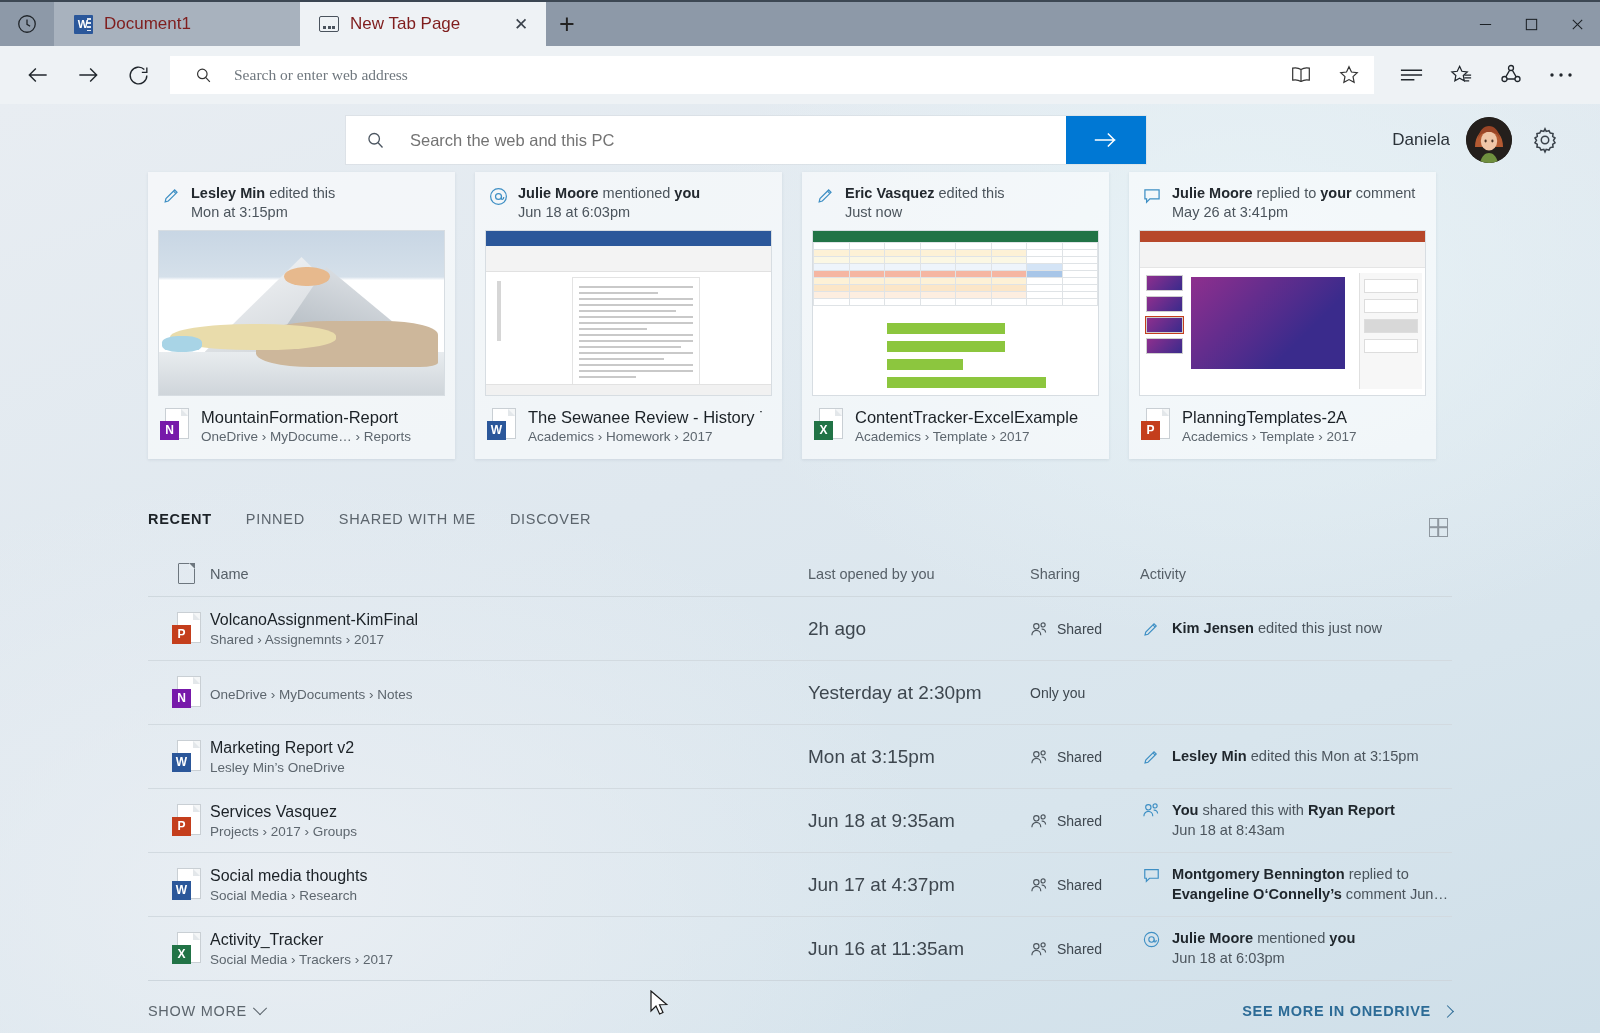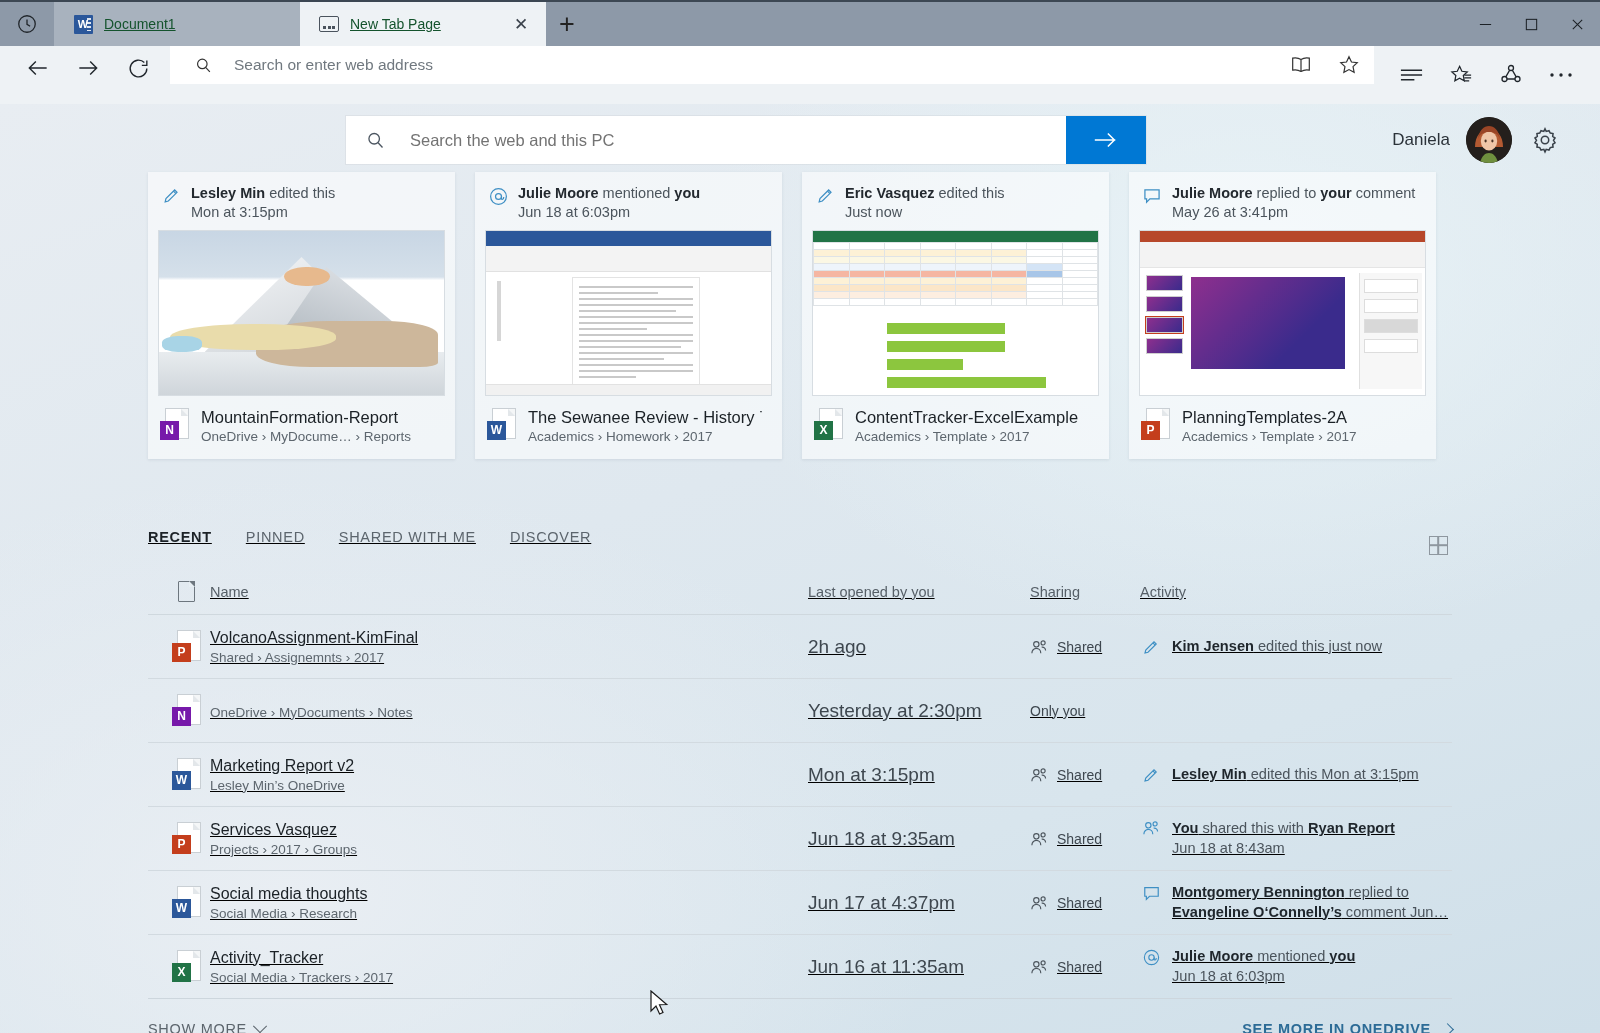--- a/index.html
+++ b/index.html
@@ -36,23 +36,22 @@
     font-size: 16px;
     color: #1c2126;
     position: relative;
     gap: 10px;
     background: #a8b2be;
   }
   .tab.active { background: #eef2f5; }
   .tab .tab-title {
     flex: 1;
     white-space: nowrap; overflow: hidden; text-overflow: ellipsis;
-    font-size: 14px;
-    color: #14532d;
-    text-decoration: underline;
+    font-size: 17px;
+    color: #7f1d1d;
   }
   .tab .tab-close {
     width: 26px; height: 26px;
     display: flex; align-items: center; justify-content: center;
     color: #3b434c; font-size: 17px; line-height: 1;
   }
   .tab-icon { width: 22px; height: 22px; flex: 0 0 22px; display:flex; align-items:center; justify-content:center;}
   .word-tile {
     width: 19px; height: 19px; background: #2b579a; border-radius: 1px;
     color: #fff; font-size: 11px; font-weight: bold;
@@ -84,23 +83,24 @@
   .winbtn {
     width: 46px; height: 44px;
     display: flex; align-items: center; justify-content: center;
     color: #1c2126; font-size: 15px;
   }
 
   
   .addressbar {
     height: 58px;
     background: #eef2f5;
-    display: flex; 
+    display: flex; align-items: center;
     padding: 0 14px;
     gap: 2px;
+    font-family: Liberation Serif, serif;
   }
   .navbtn {
     width: 48px; height: 44px;
     display: flex; align-items: center; justify-content: center;
     color: #20262c;
   }
   .urlbox {
     flex: 1;
     height: 38px;
     background: #fff;
@@ -256,21 +256,21 @@
   .tb-ppt .rib{height:26px;background:#f3f3f3;border-bottom:1px solid #e5e5e5;}
   .tb-ppt .slide{position:absolute;left:18%;top:46px;width:54%;height:92px;
     background:linear-gradient(135deg,#8e2f8e,#3a2b8c 70%);}
   .tb-ppt .thumbs{position:absolute;left:2%;top:44px;width:13%;}
   .tb-ppt .thumbs i{display:block;height:16px;margin-bottom:5px;
      background:linear-gradient(135deg,#8e2f8e,#3a2b8c);border:1px solid #cfcfcf;}
   .tb-ppt .pane{position:absolute;right:1%;top:42px;width:22%;bottom:6px;background:#f7f7f7;border-left:1px solid #e0e0e0;}
   .tb-ppt .pane i{display:block;height:14px;margin:6px 4px;background:#fff;border:1px solid #ddd;}
 
   
-  .listwrap { padding: 0 148px; margin-top: 64px; position: relative; text-decoration: underline; }
+  .listwrap { padding: 0 148px; margin-top: 46px; position: relative; }
   .tabs { display: flex; align-items: center; gap: 0px; }
   .seg {
     font-size: 14.5px; letter-spacing: .7px;
     color: #5c656d; padding: 6px 34px 6px 0;
   }
   .seg.active { color: #1c2227; font-weight: bold; }
   .gridview-btn {
     position: absolute; right: 148px; top: 8px;
     width: 28px; height: 28px; display: flex; align-items: center; justify-content: center;
   }

